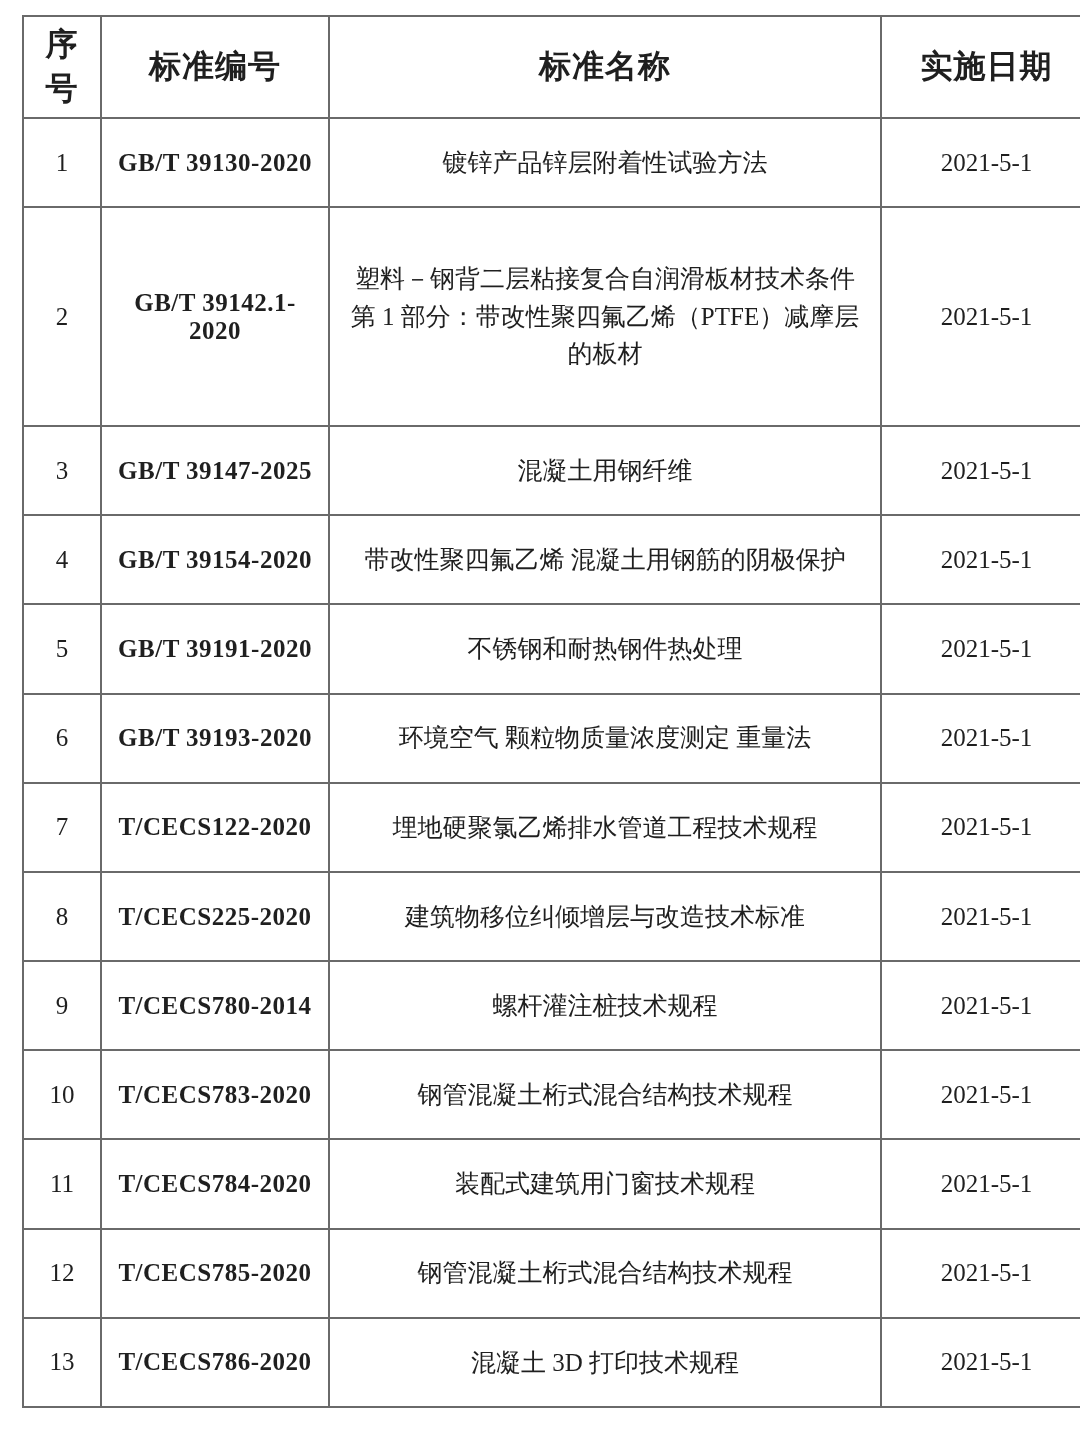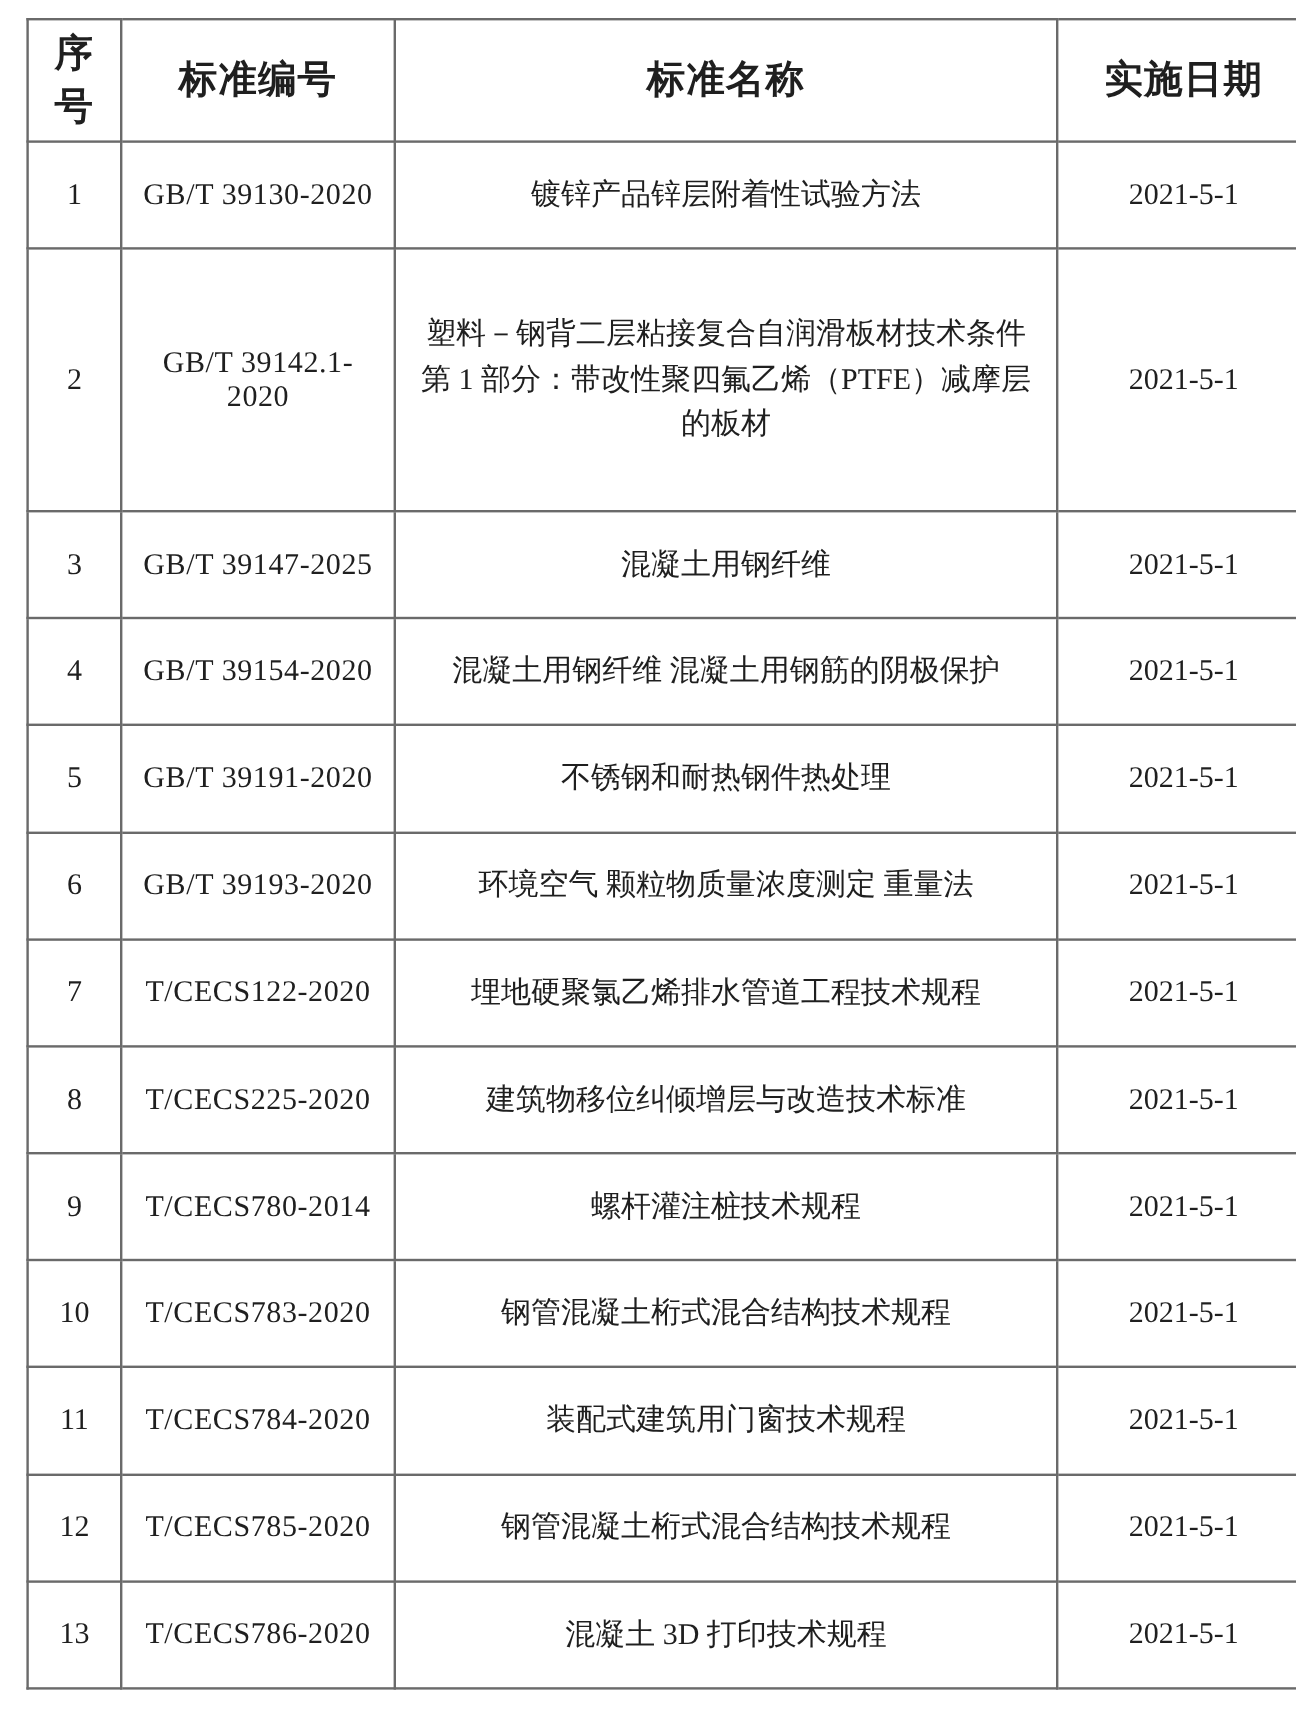--- a/index.html
+++ b/index.html
@@ -47,20 +47,21 @@
   .col-no   { width: 78px;  }
   .col-code { width: 228px; }
   .col-name { width: 552px; }
   .col-date { width: 211px; }
   td.col-name {
     white-space: pre-line;
     line-height: 1.5;
   }
   td.col-code {
     letter-spacing: 0.5px;
+    font-weight: bold;
   }
 </style>
 </head>
 <body>
 
 <table class="standards">
   <thead>
     <tr>
       <th class="col-no">序号</th>
       <th class="col-code">标准编号</th>
@@ -85,21 +86,21 @@
       </tr>
       <tr>
         <td class="col-no">3</td>
         <td class="col-code">GB/T 39147-2025</td>
         <td class="col-name">混凝土用钢纤维</td>
         <td class="col-date">2021-5-1</td>
       </tr>
       <tr>
         <td class="col-no">4</td>
         <td class="col-code">GB/T 39154-2020</td>
-        <td class="col-name">混凝土用钢纤维 混凝土用钢筋的阴极保护</td>
+        <td class="col-name">带改性聚四氟乙烯 混凝土用钢筋的阴极保护</td>
         <td class="col-date">2021-5-1</td>
       </tr>
       <tr>
         <td class="col-no">5</td>
         <td class="col-code">GB/T 39191-2020</td>
         <td class="col-name">不锈钢和耐热钢件热处理</td>
         <td class="col-date">2021-5-1</td>
       </tr>
       <tr>
         <td class="col-no">6</td>

